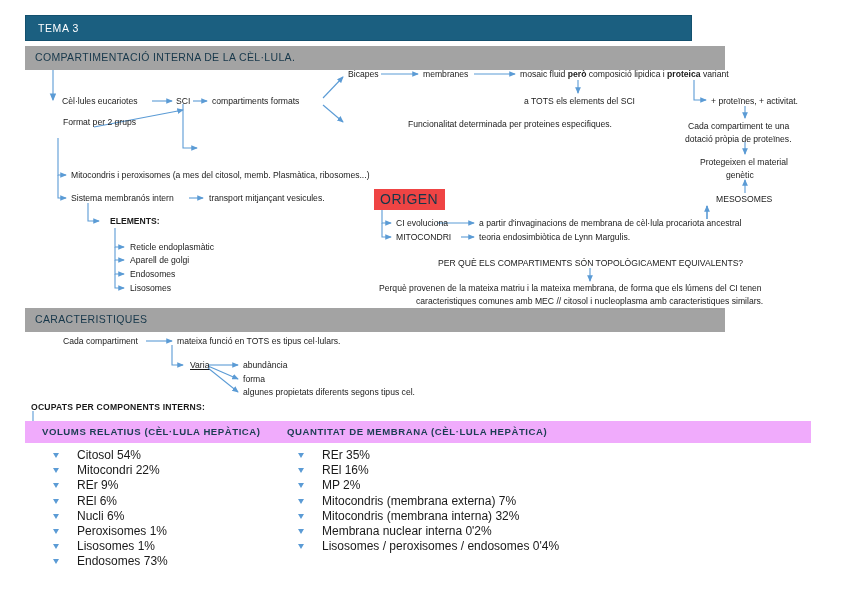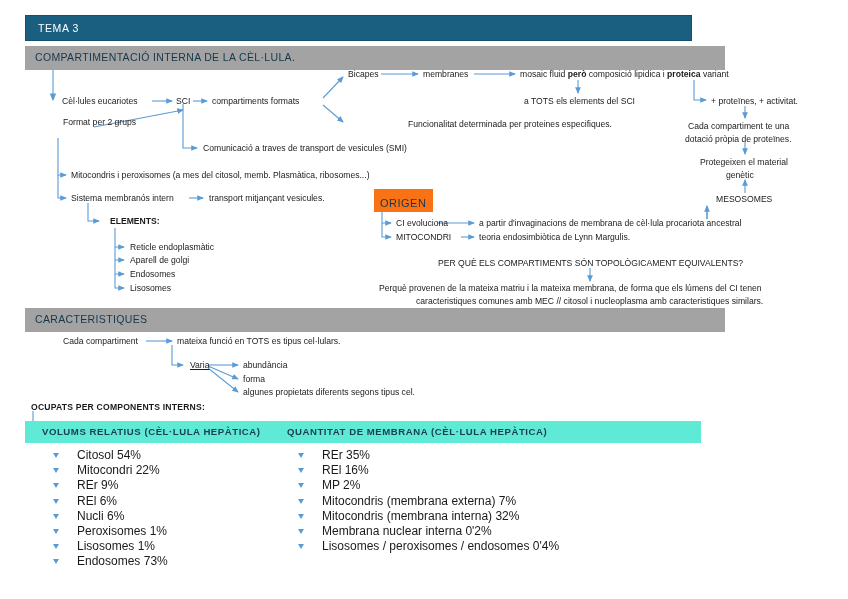--- a/index.html
+++ b/index.html
@@ -33,44 +33,44 @@
     background: #a3a3a3;
   }
   .bar-light .bar-text {
     position: absolute; left: 10px; top: 5px;
     font-size: 10.5px; letter-spacing: .35px; color: #16374a;
   }
   #bar-compart { top: 46px; }
   #bar-caract  { top: 308px; }
   .bar-cols {
     position: absolute;
-    left: 25px; top: 421px; width: 676px; height: 22px;
-    background: #5eead4;
+    left: 25px; top: 421px; width: 786px; height: 22px;
+    background: #f0abfc;
   }
   .col-head {
     position: absolute; top: 5px;
     font-size: 9.6px; letter-spacing: .55px; color: #1b3d52; font-weight: 600;
   }
   #col-head-1 { left: 17px; }
   #col-head-2 { left: 262px; }
 
   
   .node {
     position: absolute;
     font-size: 8.6px;
     line-height: 11px;
     white-space: nowrap;
     color: #1a1a1a;
   }
   .node.b { font-weight: bold; padding-left: 6px; }
   .tag-origen {
     position: absolute;
-    background: #f97316;
-    padding: 8px 7px 3px 6px;
-    font-size: 11px; letter-spacing: .5px; color: #16374a;
+    background: #ef4444;
+    padding: 2px 7px 3px 6px;
+    font-size: 14px; letter-spacing: .5px; color: #16374a;
   }
 
   
   svg.wires {
     position: absolute; left: 0; top: 0;
     width: 848px; height: 599px;
     pointer-events: none;
   }
 
   
@@ -185,21 +185,20 @@
       <path d="M208,368 L238,392" marker-end="url(#arS)"></path>
 
       <path d="M33,411 L33,432 L43,432" marker-end="url(#arS)"></path>
     </g>
   </svg>
 
   <div class="node" style="left:62px;  top:96px;">Cèl·lules eucariotes</div>
   <div class="node" style="left:176px; top:96px;">SCI</div>
   <div class="node" style="left:212px; top:96px;">compartiments formats</div>
   <div class="node" style="left:63px;  top:117px;">Format per 2 grups</div>
-  <div class="node" style="left:203px; top:143px;">Comunicació a traves de transport de vesicules (SMI)</div>
   <div class="node" style="left:71px;  top:170px;">Mitocondris i peroxisomes (a mes del citosol, memb. Plasmàtica, ribosomes...)</div>
   <div class="node" style="left:71px;  top:193px;">Sistema membranós intern</div>
   <div class="node" style="left:209px; top:193px;">transport mitjançant vesicules.</div>
   <div class="node b" style="left:104px; top:216px;">ELEMENTS:</div>
 
   <div class="node" style="left:130px; top:242px;">Reticle endoplasmàtic</div>
   <div class="node" style="left:130px; top:255px;">Aparell de golgi</div>
   <div class="node" style="left:130px; top:269px;">Endosomes</div>
   <div class="node" style="left:130px; top:283px;">Lisosomes</div>
 

